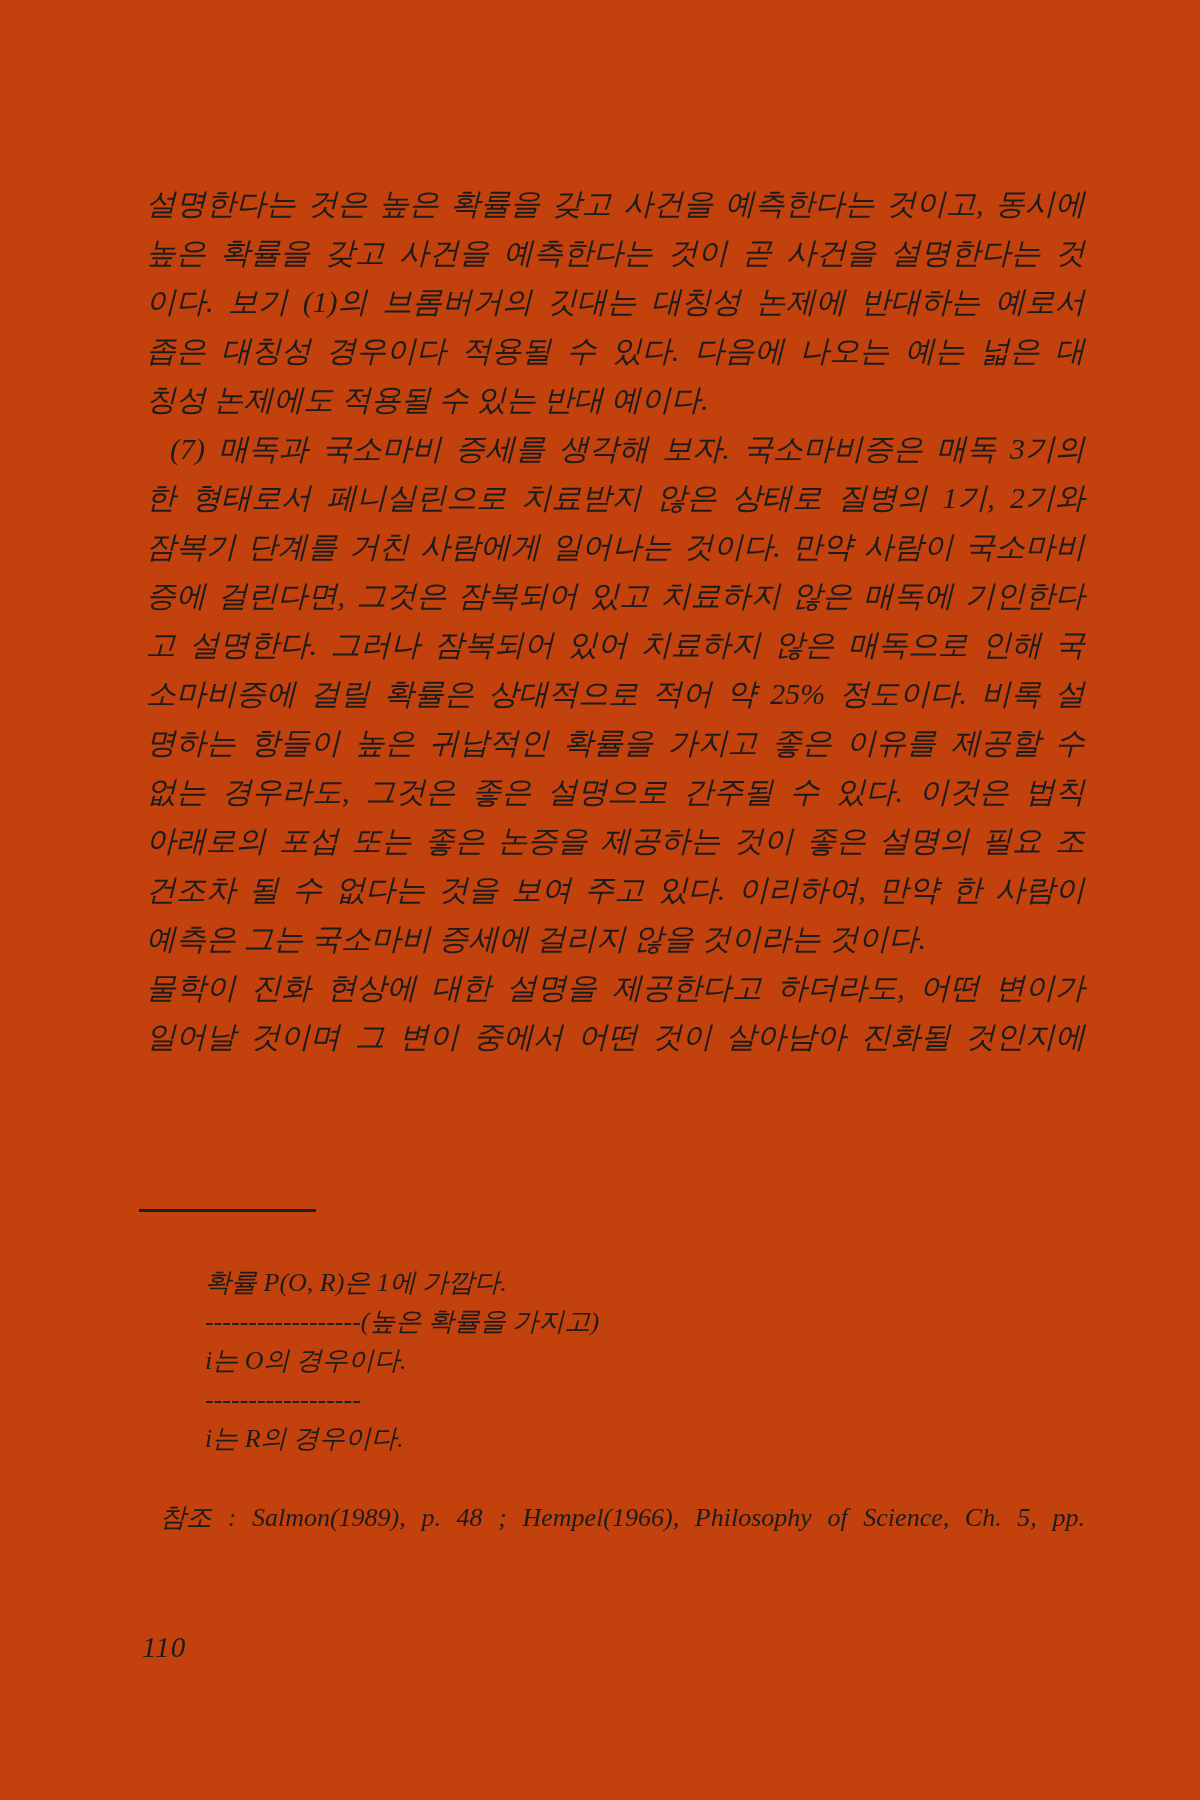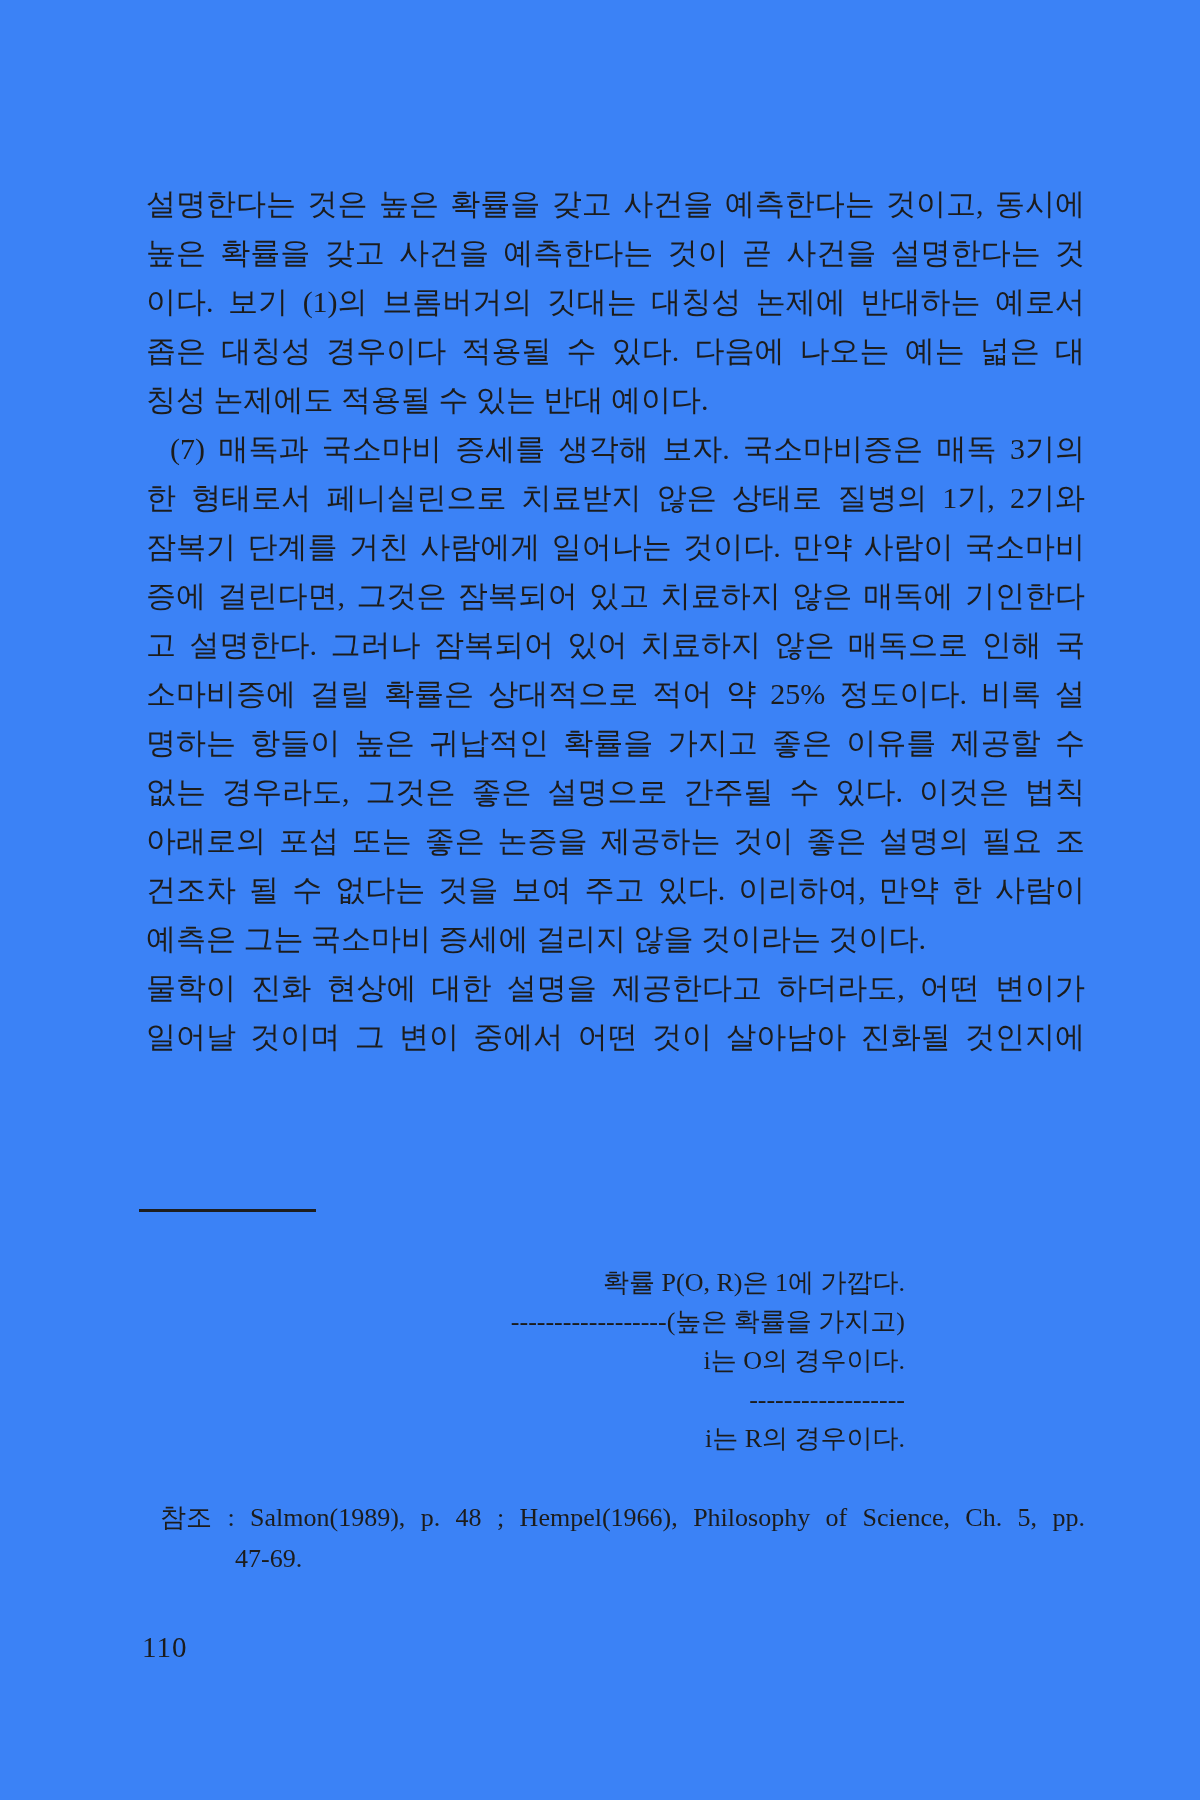--- a/index.html
+++ b/index.html
@@ -1,23 +1,24 @@
 <!DOCTYPE html>
 <html><head>
 <meta charset="utf-8">
 <style>
   html,body{margin:0;padding:0;background:#e8e8e8;}
   .page{
     position:relative;
     width:1200px;height:1800px;
     margin:0 auto;
-    background:#3b82f6;
+    background:#c2410c;
     font-family:"Liberation Serif","DejaVu Serif",serif;
     color:#1c1c1c;
     overflow:hidden;
+    font-style:italic;
   }
   
   .body-text{
     position:absolute;
     left:146px;top:179px;width:939px;
   }
   .body-line{
     height:49px;line-height:49px;
     font-size:30px;
     text-align:justify;
@@ -40,21 +41,20 @@
   }
   
   .footnote{
     position:absolute;
     left:205px;top:1263px;width:700px;
   }
   .fn-line{
     height:39px;line-height:39px;
     font-size:26px;
     white-space:pre;
-    text-align:right;
   }
   
   .reference{
     position:absolute;
     left:160px;top:1497px;width:925px;
   }
   .ref-line{
     height:41px;line-height:41px;
     font-size:26px;
     text-align:justify;
@@ -105,18 +105,17 @@
   <div class="footnote">
     <div class="fn-line">확률 P(O, R)은 1에 가깝다.</div>
     <div class="fn-line">------------------(높은 확률을 가지고)</div>
     <div class="fn-line">i는 O의 경우이다.</div>
     <div class="fn-line">------------------</div>
     <div class="fn-line">i는 R의 경우이다.</div>
   </div>
 
   <div class="reference">
     <div class="ref-line">참조 : Salmon(1989), p. 48 ; Hempel(1966), Philosophy of Science, Ch. 5, pp.</div>
-    <div class="ref-line cont">47-69.</div>
   </div>
 
   <div class="page-number">110</div>
 
 </div>
 
 </body></html>

